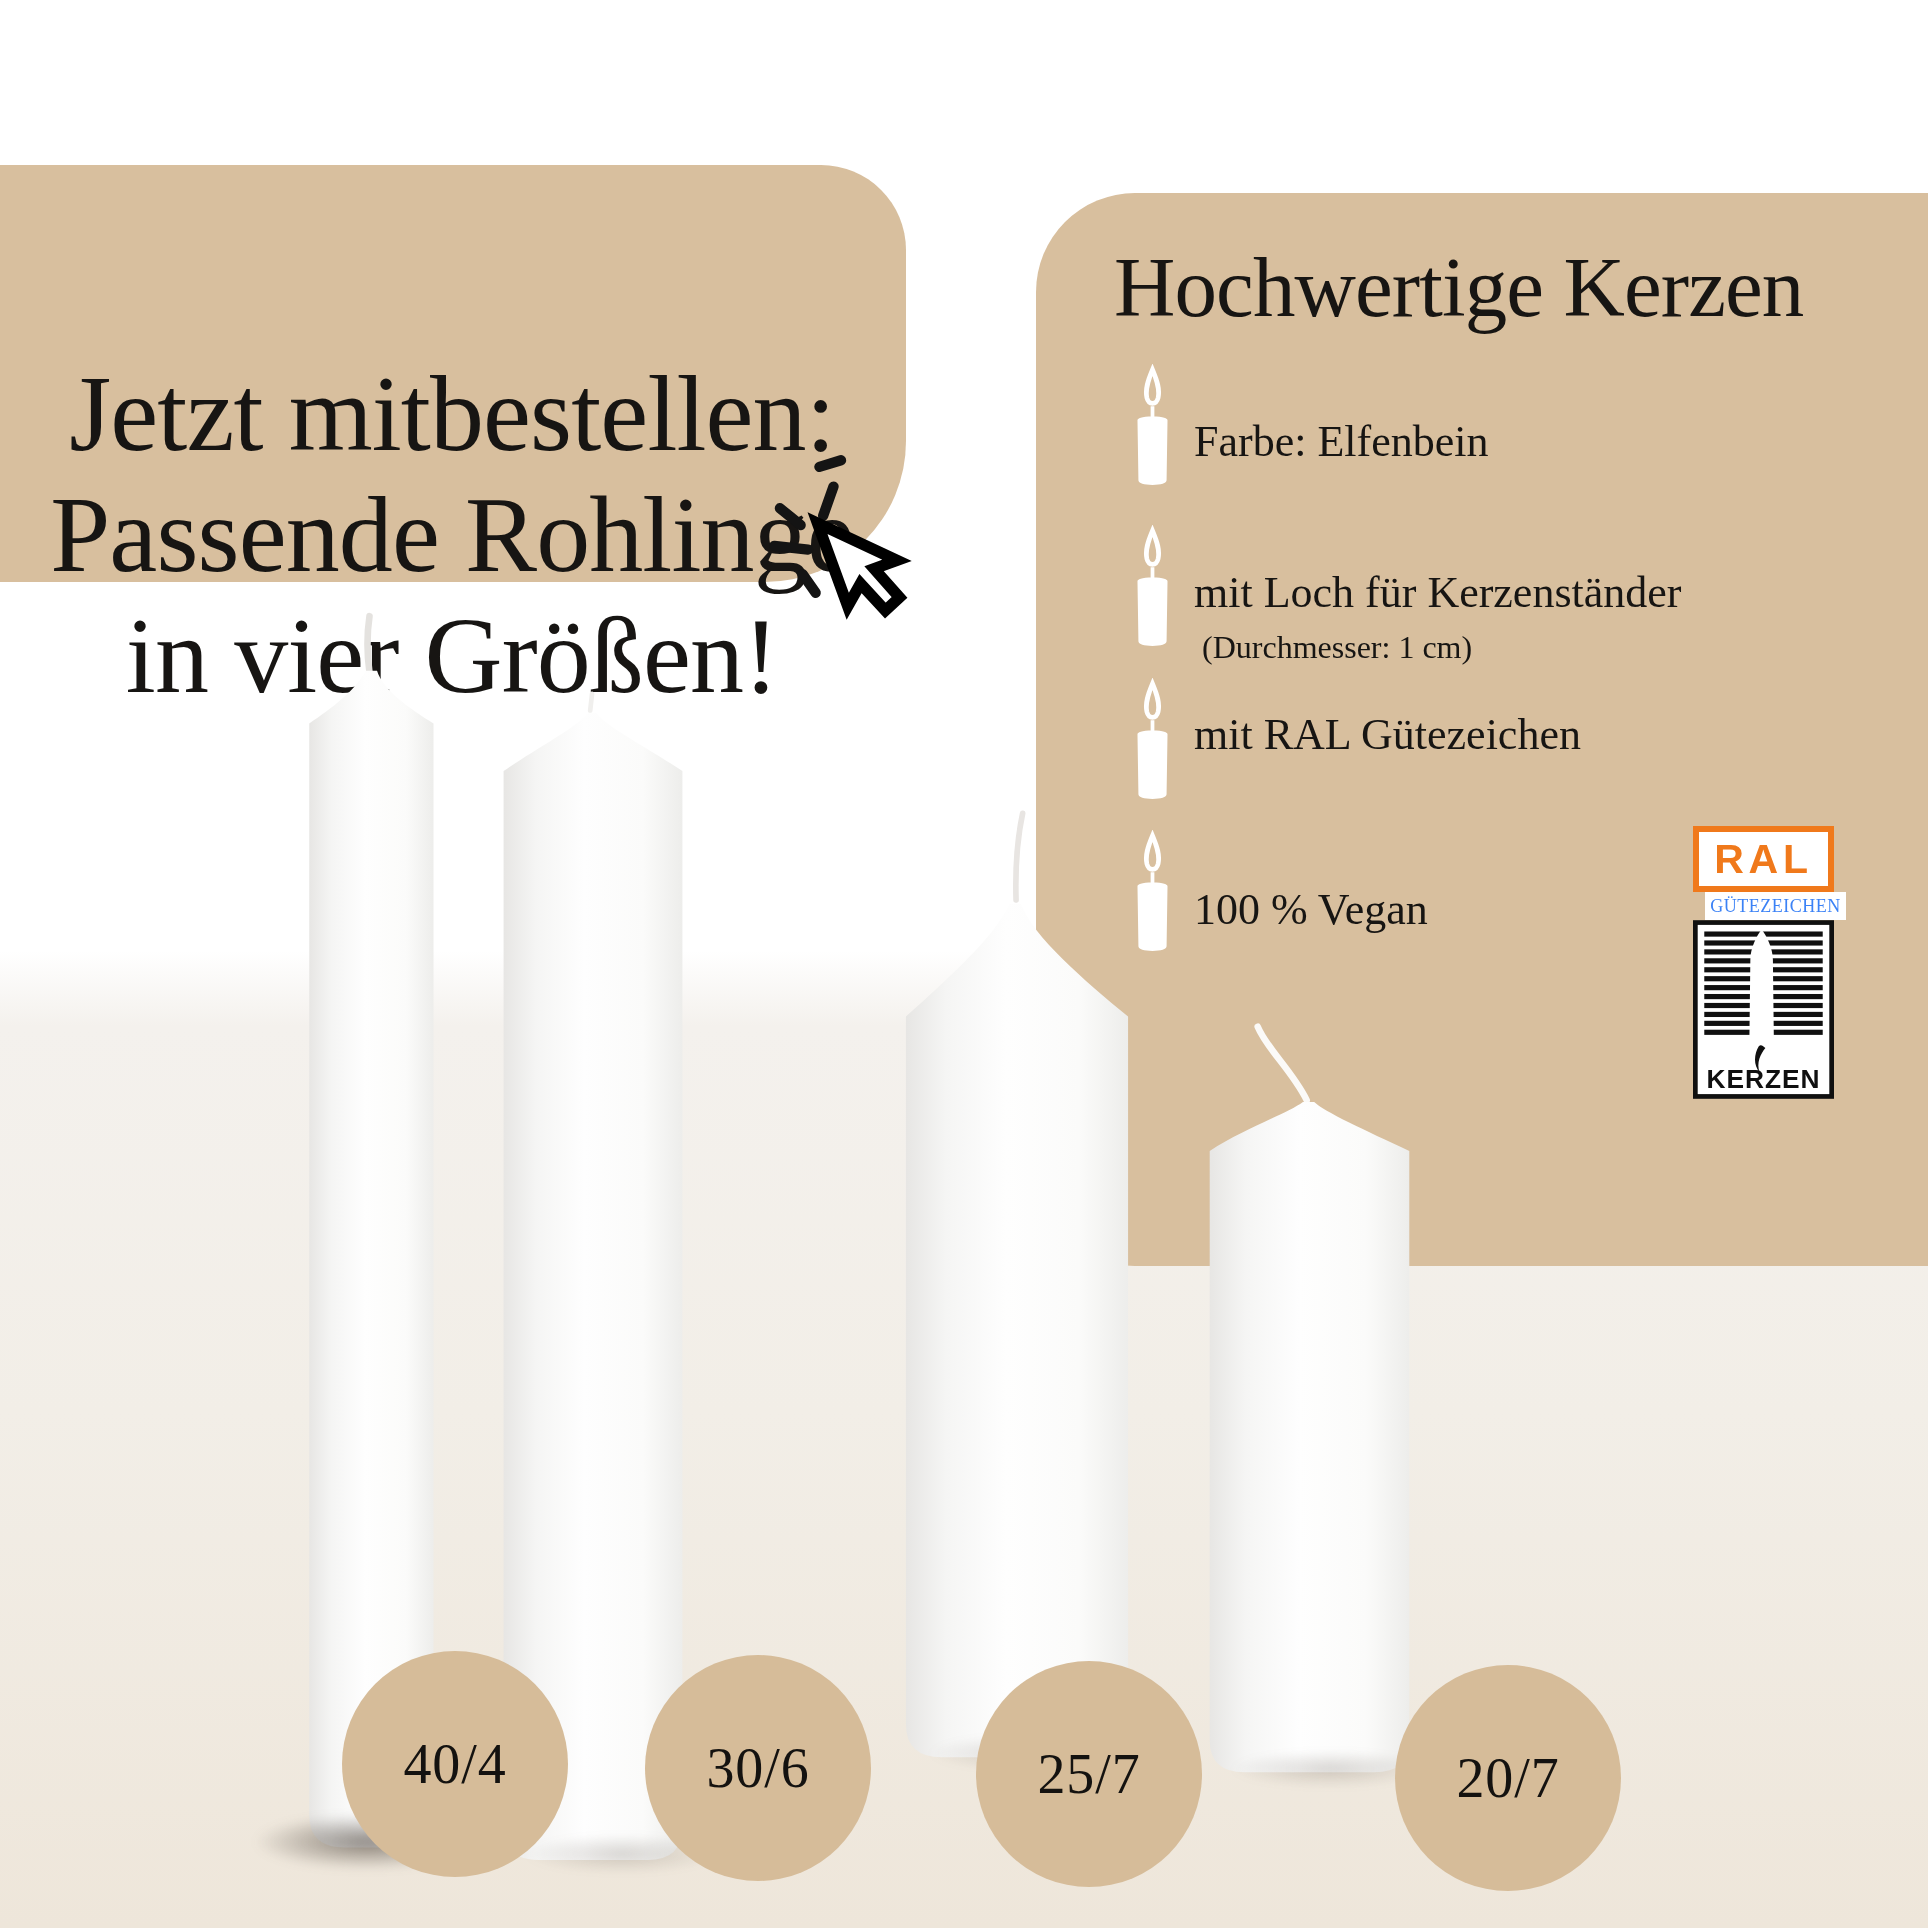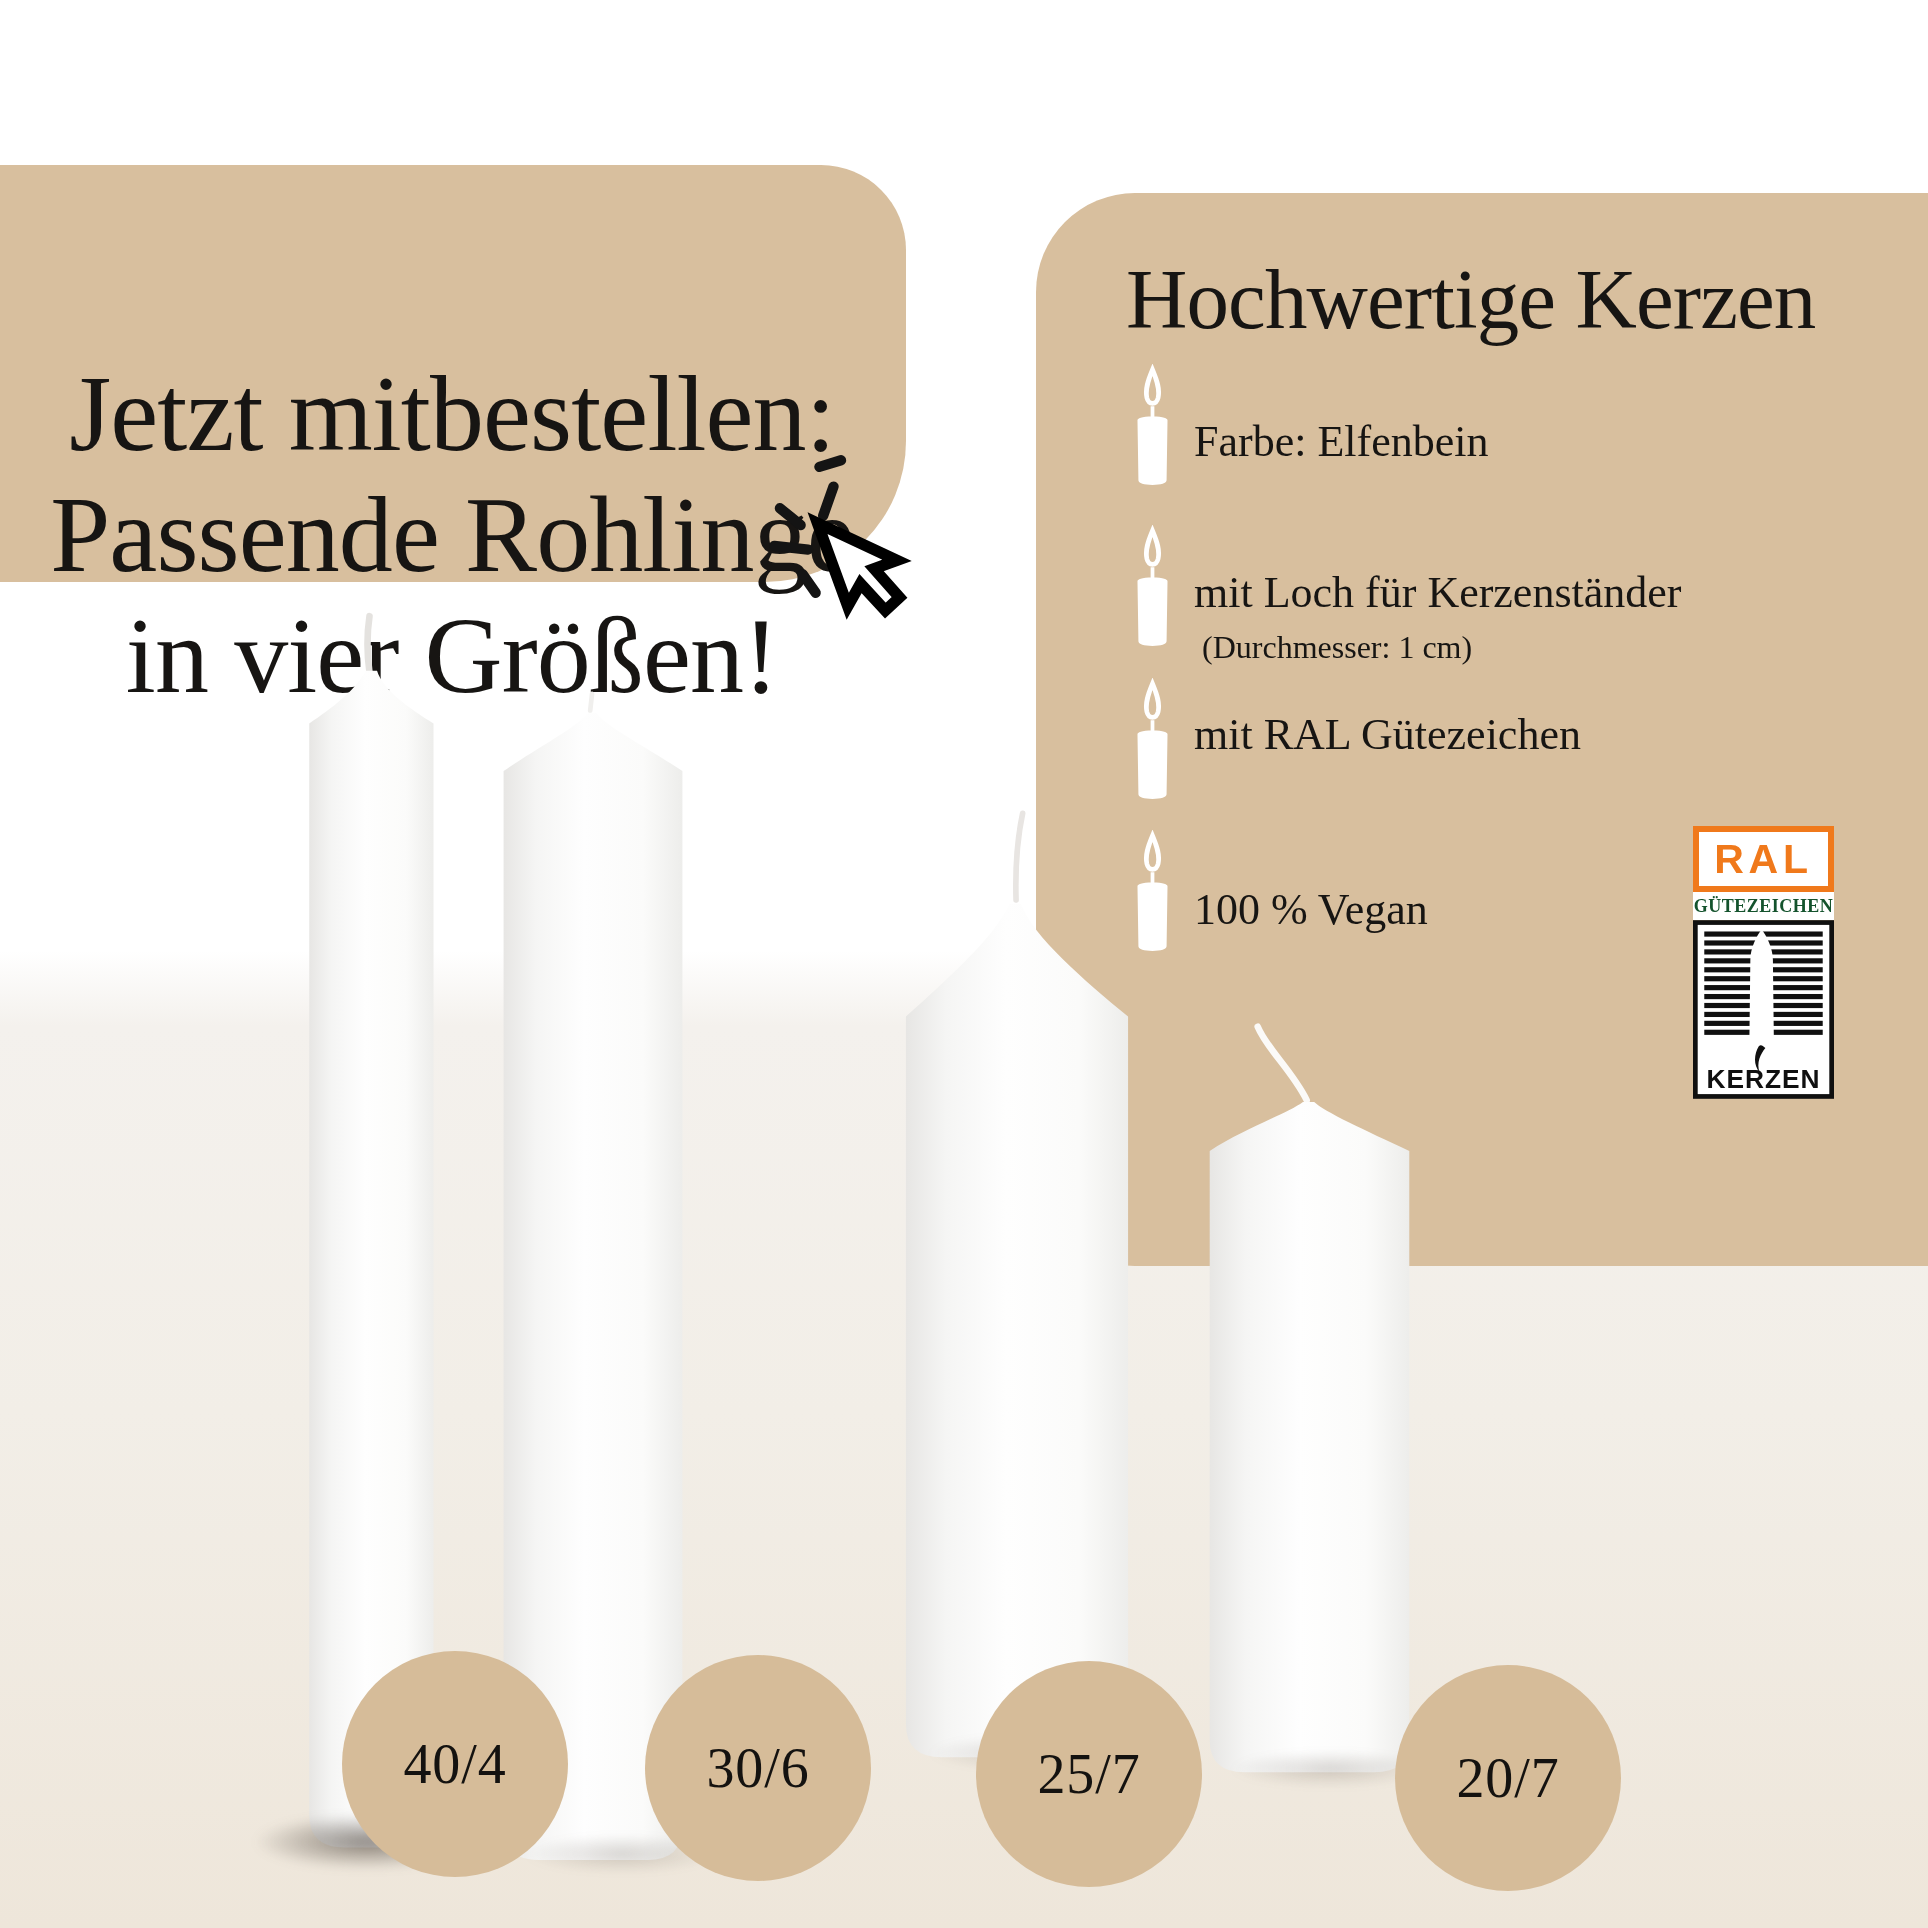--- a/index.html
+++ b/index.html
@@ -24,41 +24,41 @@
     position:absolute;left:0;top:188px;width:904px;
     text-align:center;font-size:108px;line-height:121px;
     letter-spacing:-0.9px;white-space:nowrap;
   }
   .panel-right{
     position:absolute;left:1036px;top:193px;width:893px;height:1073px;
     background:#d8bf9e;
     border-radius:99px 0 0 99px;
   }
   .panel-title{
-    position:absolute;left:78px;top:45px;margin:12px;
+    position:absolute;left:78px;top:45px;margin:0;
     font-size:85px;font-weight:normal;letter-spacing:-0.9px;white-space:nowrap;
   }
   .bullet-icon{position:absolute;left:90px;width:53px;height:122px;}
   .bullet-text{position:absolute;left:158px;font-size:44px;white-space:nowrap;line-height:60px;}
   .bullet-sub{position:absolute;left:166px;font-size:32px;white-space:nowrap;line-height:42px;}
   .i1{top:171px}.i2{top:332px}.i3{top:485px}.i4{top:637px}
   .t1{top:219px}.t2{top:370px}.t2s{top:433px}.t3{top:512px}.t4{top:687px}
   
   .ral-badge{position:absolute;left:657px;top:633px;width:141px;}
   .ral-top{
     box-sizing:border-box;width:141px;height:66px;background:#fff;
     border:6.6px solid #f0791b;display:flex;align-items:center;justify-content:center;
     font-family:"Liberation Sans",sans-serif;font-weight:bold;font-size:41px;
     color:#f0791b;letter-spacing:4.7px;
   }
   .ral-mid{
     box-sizing:border-box;width:141px;height:28px;background:#fff;
     display:flex;align-items:center;justify-content:center;
-    font-family:"Liberation Serif",serif;font-weight:bold;font-size:18px;
-    color:#14532d;letter-spacing:0.5px;
+    font-family:"Liberation Serif",serif;font-weight:normal;font-size:18px;
+    color:#3b82f6;letter-spacing:0.5px;margin-left:12px;
   }
   
   .candle{position:absolute;}
   .shadow{position:absolute;border-radius:50%;}
   .shadow-main{
     left:250px;top:1813px;width:235px;height:58px;
     background:radial-gradient(ellipse at center, rgba(70,61,52,0.6) 0%, rgba(70,61,52,0) 68%);
     filter:blur(4.7px);
   }
   .shadow-soft{

